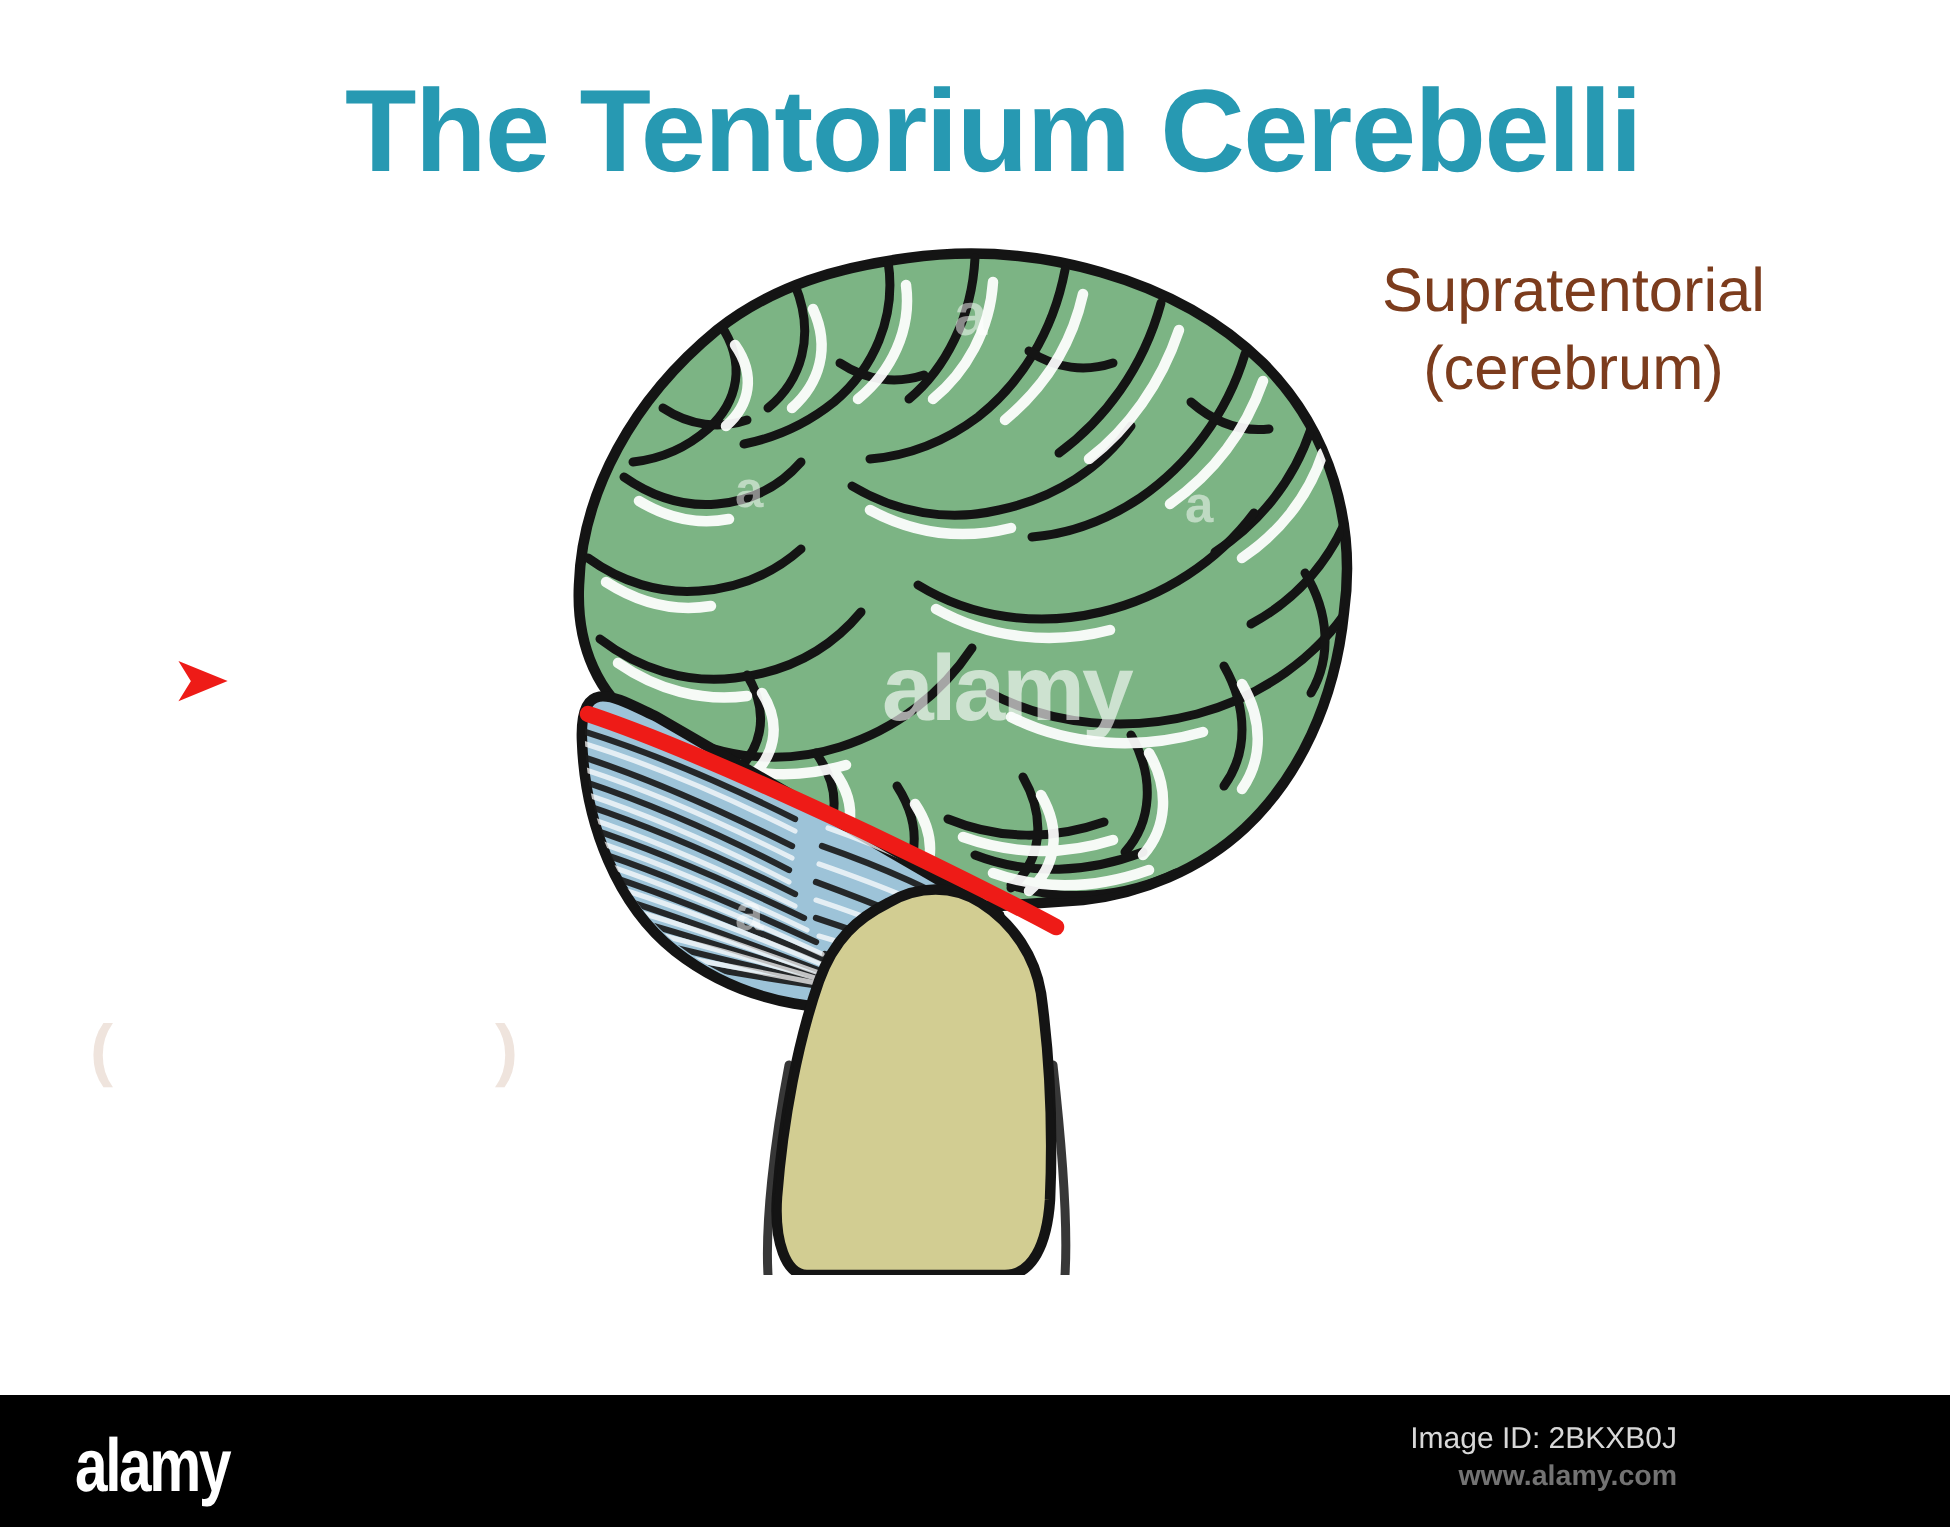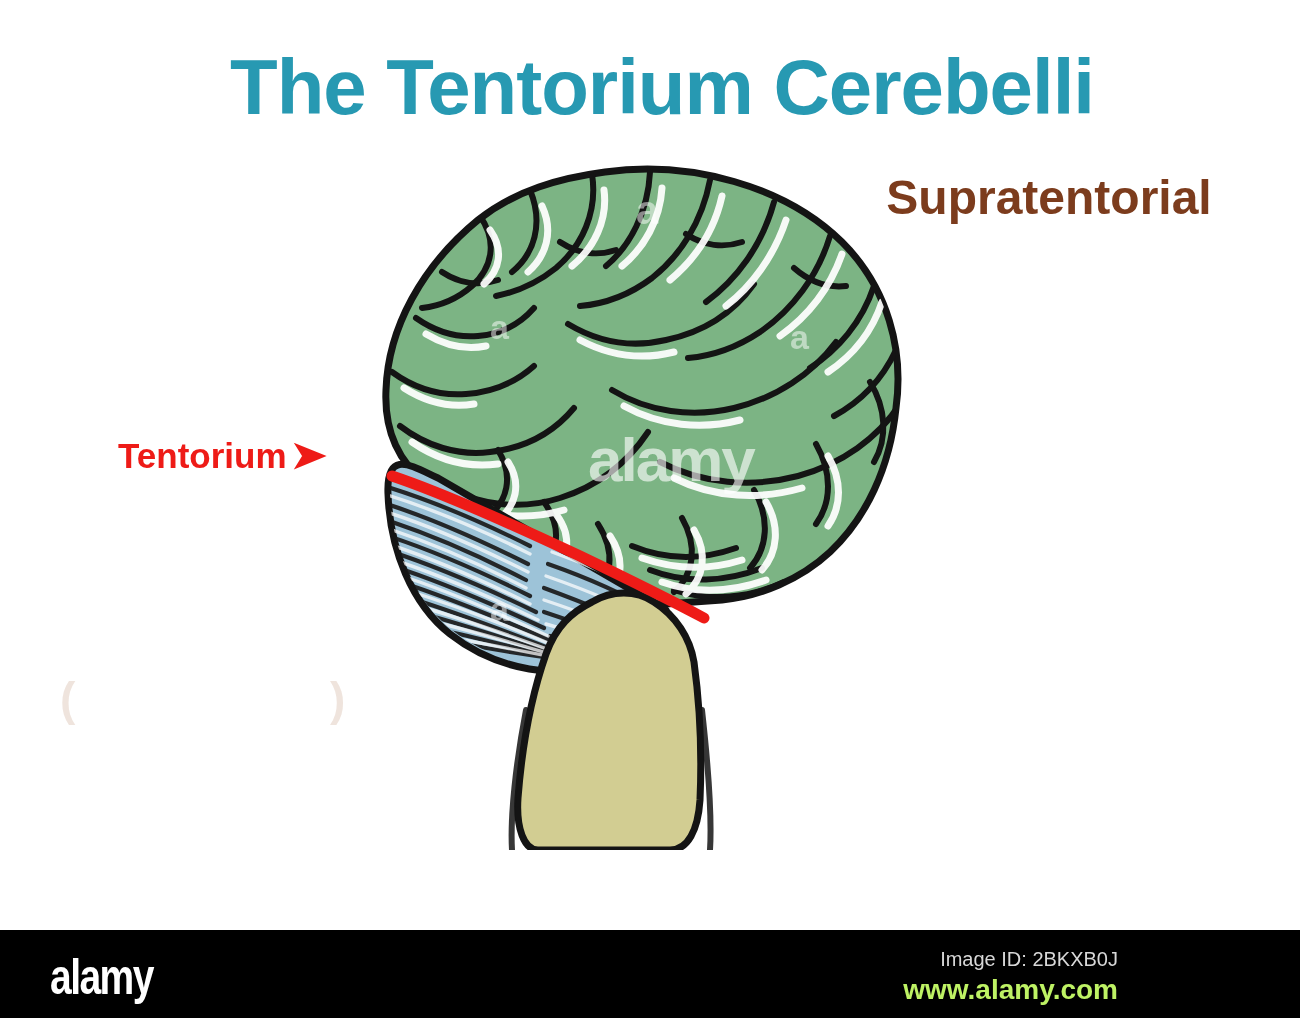--- a/index.html
+++ b/index.html
@@ -31,22 +31,22 @@
     text-shadow: 0 0 1px rgba(255,255,255,0.55);
     white-space: nowrap;
     margin-left: 12px;
   }
 
   
   .label-brown {
     position: absolute;
     color: #7c3c1d;
     font-family: "Liberation Sans", sans-serif;
-    font-weight: bold;
-    font-size: 48px;
+    font-weight: normal;
+    font-size: 41px;
     line-height: 1.26;
     white-space: nowrap;
   }
   #label-supratentorial {
     left: 845px;
     top: 168px;
     text-align: center;
     width: 408px;
   }
   #label-infratentorial {
@@ -143,24 +143,24 @@
     top: 18px;
     color: #d8d8d8;
     font-family: "Liberation Sans", sans-serif;
     font-size: 20px;
     white-space: nowrap;
   }
   #alamy-url {
     position: absolute;
     right: 182px;
     top: 44px;
-    color: #bef264;
-    font-family: "Liberation Sans", sans-serif;
-    font-weight: bold;
-    font-size: 28px;
+    color: #737373;
+    font-family: "Liberation Sans", sans-serif;
+    font-weight: bold;
+    font-size: 19px;
     white-space: nowrap;
   }
 </style>
 </head>
 <body>
 
 <div id="page">
 
   <div id="title">The Tentorium Cerebelli</div>
 
@@ -308,27 +308,27 @@
 
   <div class="wm-ghost" id="wm-ghost-1">a</div>
   <div class="wm-ghost" id="wm-ghost-2">a</div>
   <div class="wm-ghost" id="wm-ghost-3">a</div>
   <div class="wm-ghost" id="wm-ghost-4">a</div>
   <div class="wm-ghost" id="wm-ghost-5">(</div>
   <div class="wm-ghost" id="wm-ghost-6">)</div>
 
   <div class="label-brown" id="label-supratentorial">
     <span class="label-line">Supratentorial</span>
+    <span class="label-line">(cerebrum)</span>
   </div>
 
   <div class="label-brown" id="label-infratentorial">
   </div>
 
   <div id="label-tentorium">
-    <span>Tentorium</span>
     <span id="tentorium-arrow-icon">➤</span>
   </div>
 
   <div id="bottom-bar">
     <div id="alamy-logo">alamy</div>
     <div id="image-id">Image ID: 2BKXB0J</div>
     <div id="alamy-url">www.alamy.com</div>
   </div>
 
 </div>

